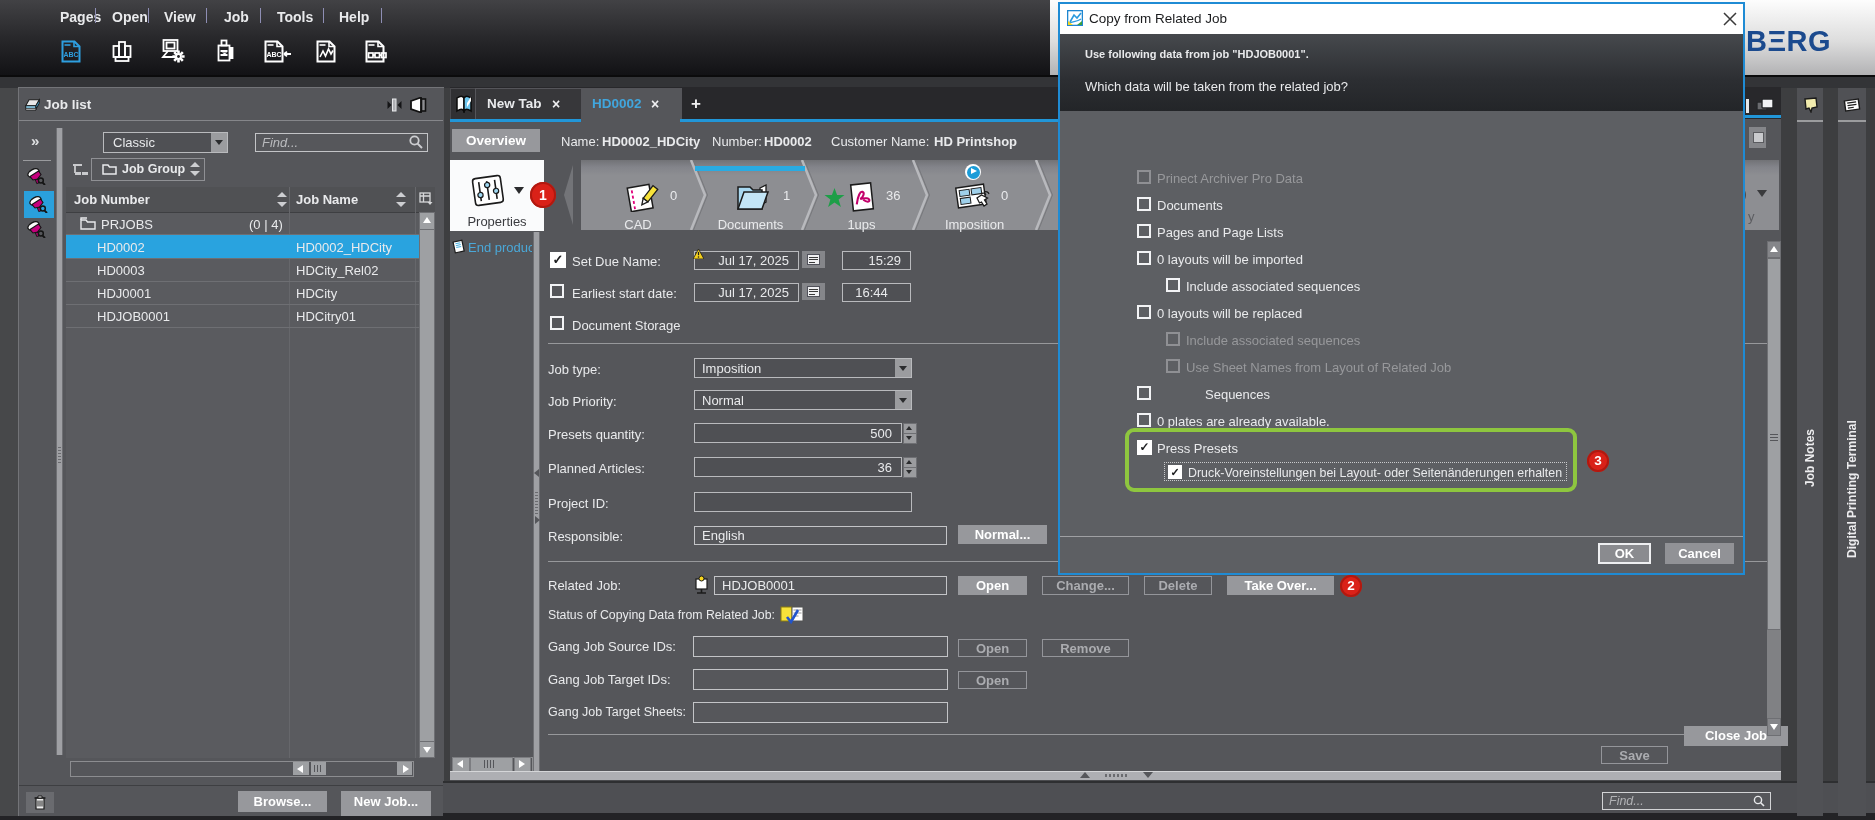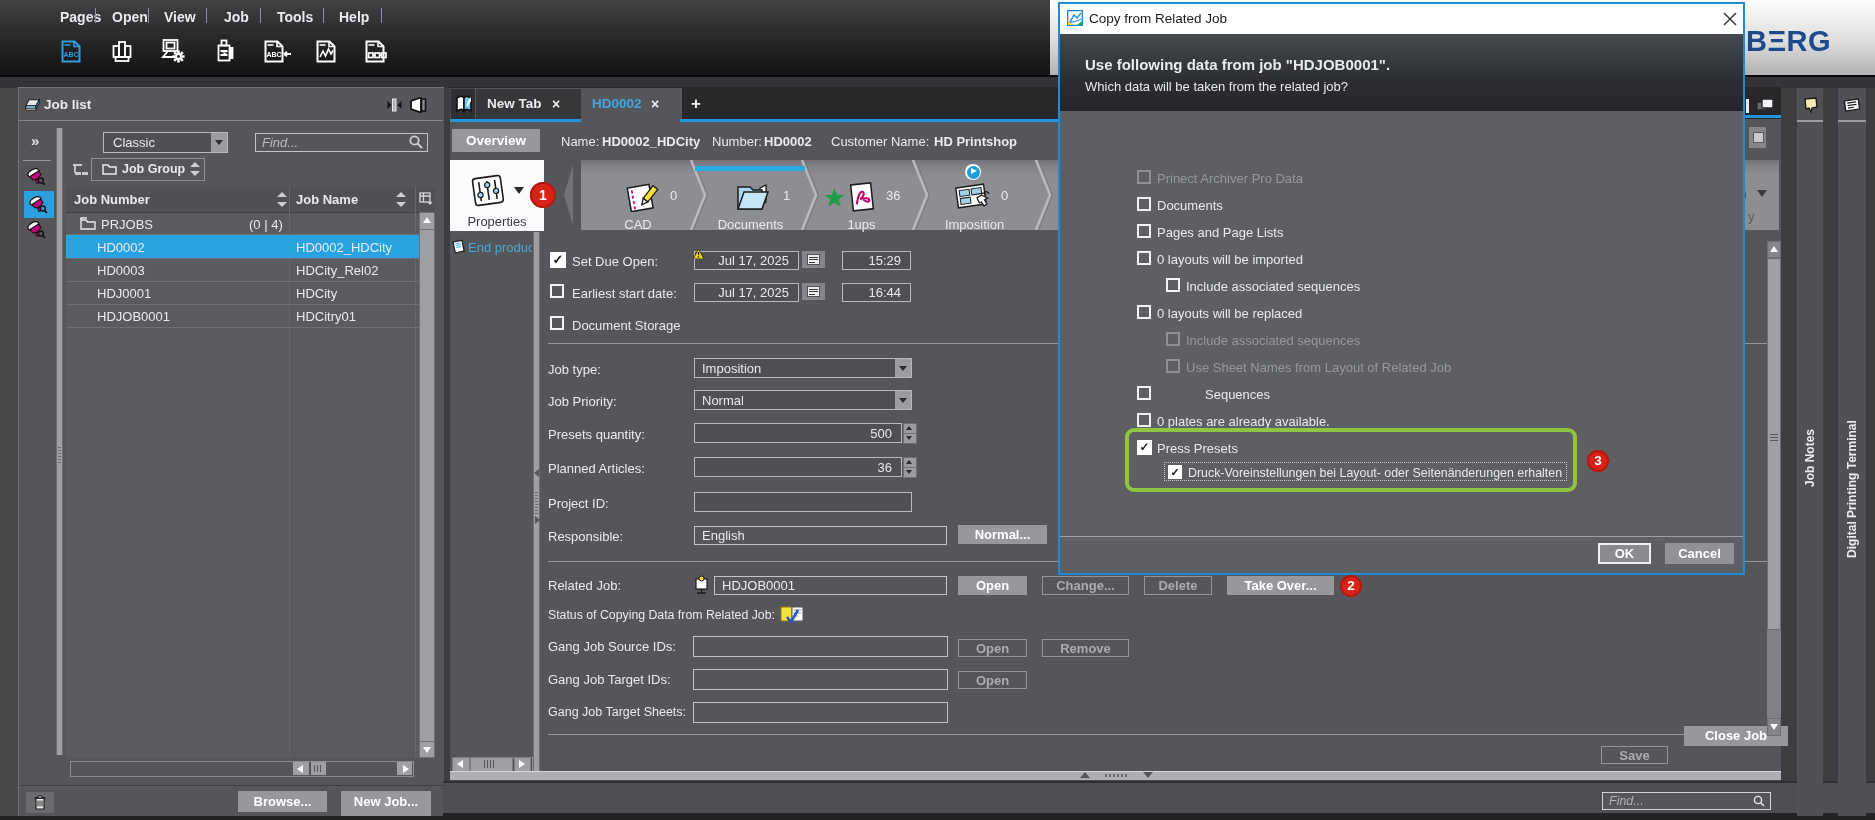--- a/index.html
+++ b/index.html
@@ -394,21 +394,21 @@
 
 <div class="ab" style="left:452px;top:757px;width:79px;height:14px;border:1px solid #8c8d90"></div>
 <div class="ab" style="left:452px;top:757px;width:16px;height:14px;background:#9ea0a3;border:1px solid #7c7d81"></div>
 <div class="ab" style="left:457px;top:760px;width:0;height:0;border-top:4px solid transparent;border-bottom:4px solid transparent;border-right:6px solid #fff"></div>
 <div class="ab" style="left:470px;top:757px;width:41px;height:14px;background:#9ea0a3;border:1px solid #7c7d81"></div>
 <div class="ab" style="left:484px;top:760px;width:12px;height:8px;background:repeating-linear-gradient(90deg,#55565a 0,#55565a 1px,transparent 1px,transparent 3px)"></div>
 <div class="ab" style="left:514px;top:757px;width:15px;height:14px;background:#9ea0a3;border:1px solid #7c7d81"></div>
 <div class="ab" style="left:519px;top:760px;width:0;height:0;border-top:4px solid transparent;border-bottom:4px solid transparent;border-left:6px solid #fff"></div>
 
 <div class="cbc" style="left:550px;top:252px">✓</div>
-<div class="ab txt" style="left:572px;top:254px">Set Due Open:</div>
+<div class="ab txt" style="left:572px;top:254px">Set Due Name:</div>
 <div class="fld" style="left:694px;top:251px;width:103px;height:17px"></div>
 <div class="ab txt" style="left:694px;top:253px;width:95px;text-align:right">Jul 17, 2025</div>
 <svg class="ab" style="left:693px;top:249px" width="11" height="10" viewBox="0 0 11 10">
  <path d="M5.5 0L11 10H0z" fill="#f2cf1e" stroke="#1b1b1b" stroke-width="0.8"></path>
  <path d="M5.5 3v3.2" stroke="#1b1b1b" stroke-width="1.2"></path>
         <circle cx="5.5" cy="8" r="0.8" fill="#1b1b1b"></circle>
 </svg>
 <div class="ab" style="left:802px;top:251px;width:23px;height:17px;background:#85868a"></div>
 <svg class="ab" style="left:807px;top:254px" width="13" height="11" viewBox="0 0 13 11" shape-rendering="crispEdges">
  <rect x="0" y="0" width="13" height="11" fill="#50515a"></rect>
@@ -425,21 +425,21 @@
 <div class="ab txt" style="left:694px;top:285px;width:95px;text-align:right">Jul 17, 2025</div>
 <div class="ab" style="left:802px;top:283px;width:23px;height:17px;background:#85868a"></div>
 <svg class="ab" style="left:807px;top:286px" width="13" height="11" viewBox="0 0 13 11" shape-rendering="crispEdges">
  <rect x="0" y="0" width="13" height="11" fill="#50515a"></rect>
  <rect x="1" y="1" width="11" height="9" fill="#f0f0f2"></rect>
  <rect x="2" y="2.5" width="9" height="1.4" fill="#3a3a3a"></rect>
  <rect x="2" y="5" width="9" height="1.4" fill="#3a3a3a"></rect>
  <rect x="2" y="7.5" width="6" height="1.4" fill="#3a3a3a"></rect>
 </svg>
 <div class="fld" style="left:842px;top:283px;width:67px;height:17px"></div>
-<div class="ab txt" style="left:842px;top:285px;width:59px;text-align:right">16:44</div>
+<div class="ab txt" style="left:842px;top:285px;width:59px;text-align:center">16:44</div>
 <div class="cb" style="left:550px;top:316px"></div>
 <div class="ab txt" style="left:572px;top:318px">Document Storage</div>
 <div class="sep" style="left:548px;top:343px;width:1219px;background:#97989b"></div>
 
 <div class="ab txt" style="left:548px;top:362px">Job type:</div>
 <div class="fld" style="left:694px;top:358px;width:216px;height:18px"></div>
 <div class="ab txt" style="left:702px;top:361px">Imposition</div>
 <div class="ab" style="left:895px;top:359px;width:16px;height:18px;background:#9b9c9f"></div>
 <div class="ab" style="left:899px;top:366px;width:0;height:0;border-left:4px solid transparent;border-right:4px solid transparent;border-top:5px solid #2b2c2e"></div>
 <div class="ab txt" style="left:548px;top:394px">Job Priority:</div>
@@ -567,21 +567,21 @@
  <path d="M2 13c4-2 8-1 12-4" fill="none" stroke="#2a9ade" stroke-width="1.3"></path>
  <path d="M1 15h5l-5-4z" fill="#f7d51d"></path>
  <path d="M15 15h-5l5-4z" fill="#3da03c"></path>
 </svg>
 <div class="ab" style="left:1089px;top:11px;color:#1b1c1e;font-size:13.5px">Copy from Related Job</div>
 <svg class="ab" style="left:1723px;top:12px" width="14" height="14" viewBox="0 0 14 14">
  <path d="M1 1l12 12M13 1L1 13" stroke="#3a3a3a" stroke-width="1.5"></path>
 </svg>
 <div class="ab" style="left:1060px;top:34px;width:683px;height:77px;
  background:linear-gradient(#46494d,#2c2e32 60%,#232528)"></div>
-<div class="ab txt b" style="left:1085px;top:56px;font-size:15px">Use following data from job "HDJOB0001".</div>
+<div class="ab txt b" style="left:1085px;top:48px;font-size:11px">Use following data from job "HDJOB0001".</div>
 <div class="ab txt" style="left:1085px;top:79px">Which data will be taken from the related job?</div>
 <div id="dlgbody">
 <div class="cbd" style="left:1137px;top:170px"></div>
 <div class="ab" style="left:1157px;top:171px;font-size:13px;color:#97989b">Prinect Archiver Pro Data</div>
 <div class="cb" style="left:1137px;top:197px"></div>
 <div class="ab txt" style="left:1157px;top:198px">Documents</div>
 <div class="cb" style="left:1137px;top:224px"></div>
 <div class="ab txt" style="left:1157px;top:225px">Pages and Page Lists</div>
 <div class="cb" style="left:1137px;top:251px"></div>
 <div class="ab txt" style="left:1157px;top:252px">0 layouts will be imported</div>

